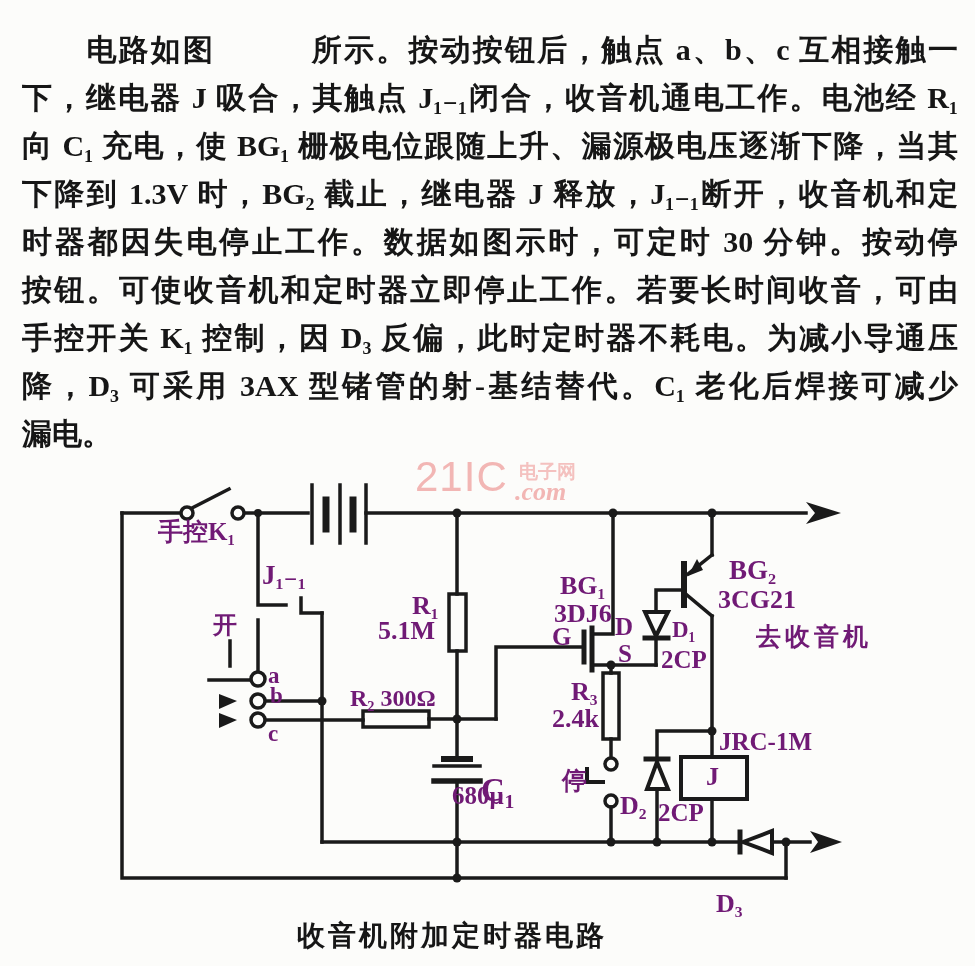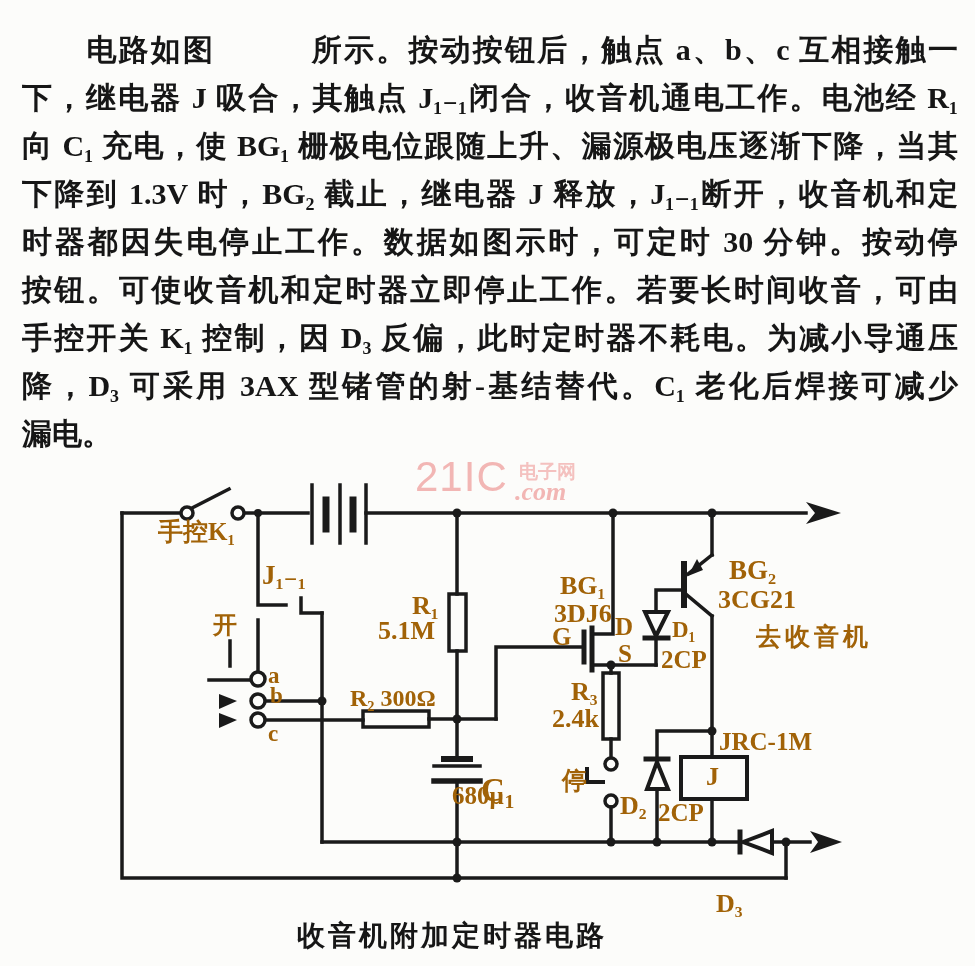--- a/index.html
+++ b/index.html
@@ -14,21 +14,21 @@
   
   .watermark{position:absolute;left:415px;top:453px;width:200px;height:55px;
              font-family:"Liberation Sans","DejaVu Sans",sans-serif;pointer-events:none;}
   .wm-brand{position:absolute;left:0;top:0;font-size:42px;font-weight:normal;color:#f2b6b4;
             letter-spacing:1px;}
   .wm-site{position:absolute;left:104px;top:6px;font-size:19px;font-weight:bold;color:#f4c1bf;}
   .wm-com{position:absolute;left:100px;top:24px;font-size:26px;font-weight:bold;font-style:italic;
           color:#f2b6b4;font-family:"Liberation Serif","DejaVu Serif",serif;}
   
   .schematic{position:absolute;left:0;top:0;width:975px;height:966px;}
-  .clabel{position:absolute;font-weight:bold;color:#a16207;white-space:nowrap;line-height:1.05;}
+  .clabel{position:absolute;font-weight:bold;color:#701a75;white-space:nowrap;line-height:1.05;}
   .caption{position:absolute;left:0;top:917px;width:904px;text-align:center;font-size:28px;
            font-weight:bold;letter-spacing:3px;color:#161616;}
 </style>
 </head>
 <body>
 
 <div class="page">
 
   <div class="article">
     <div class="line">　　电路如图　　　所示。按动按钮后，触点 a、b、c 互相接触一</div>

